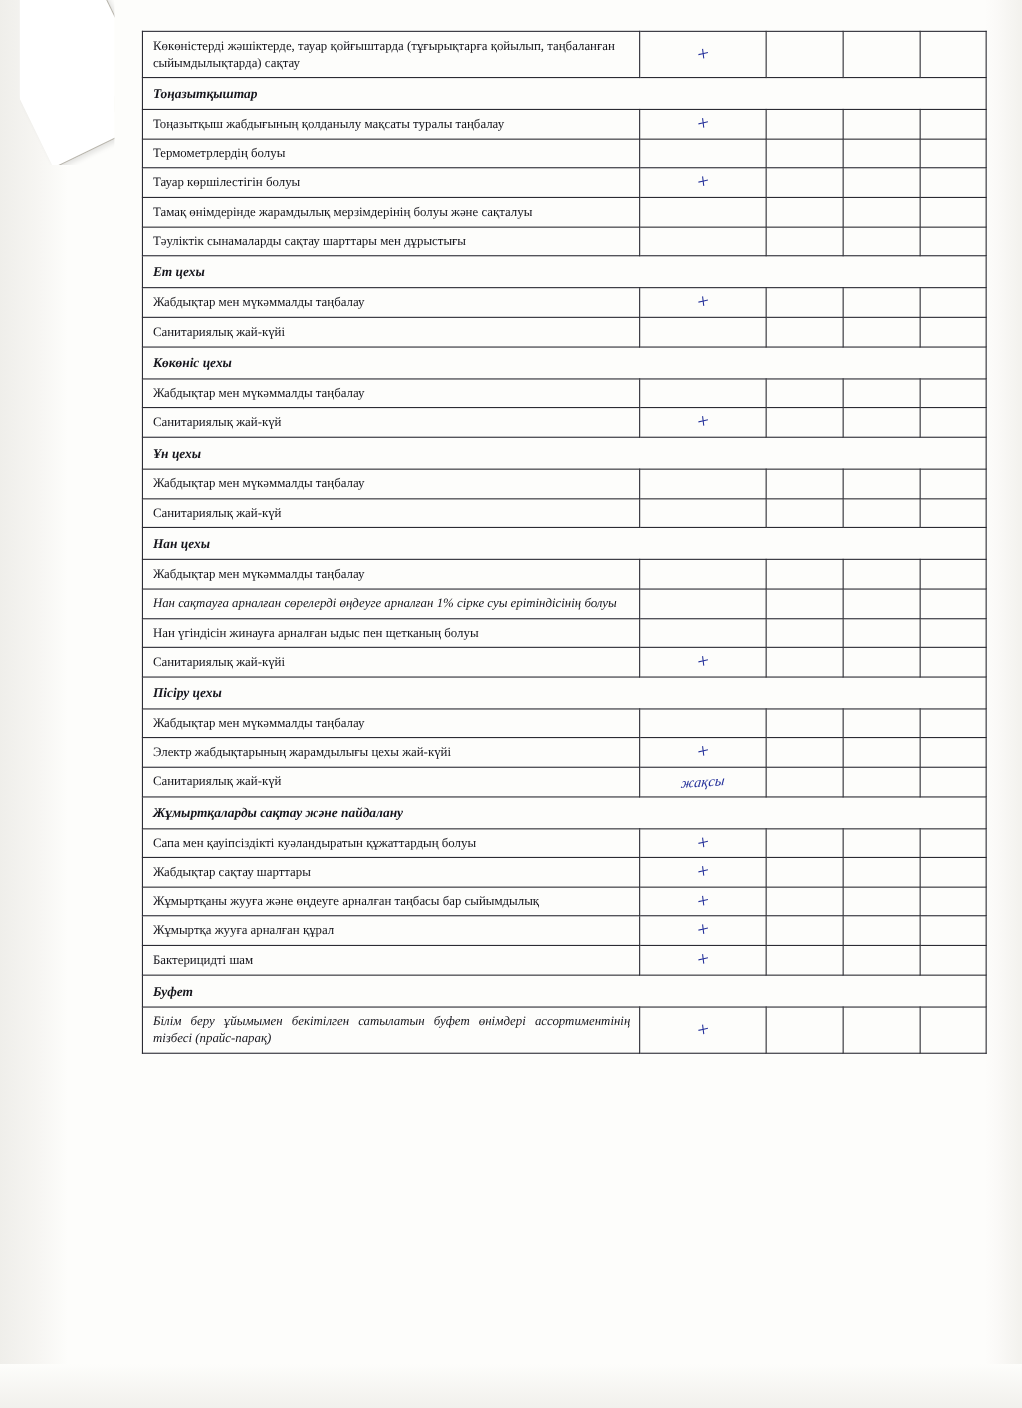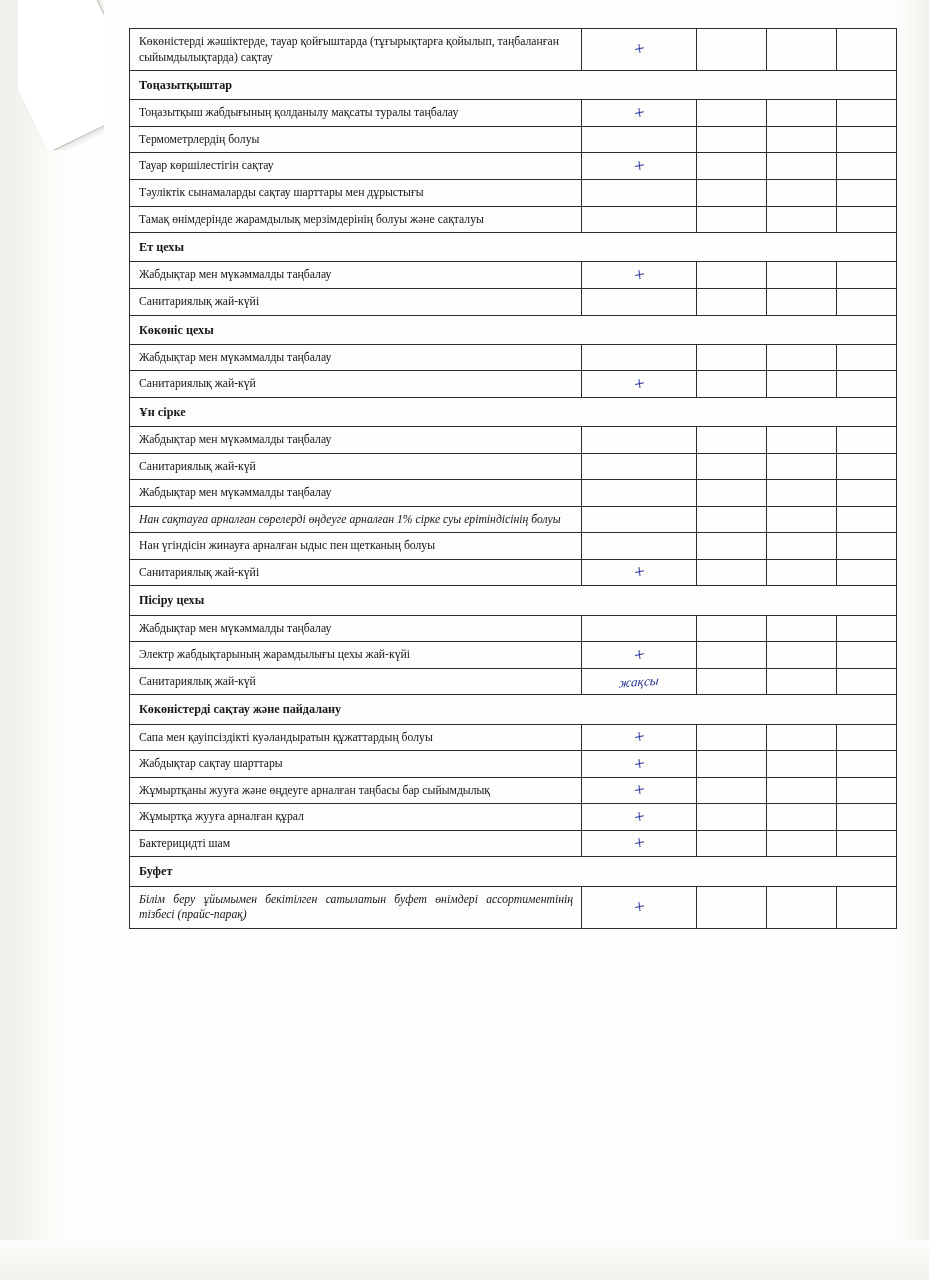--- a/index.html
+++ b/index.html
@@ -95,20 +95,21 @@
   }
   .cell-text.justify {
     text-align: justify;
     text-align-last: left;
     font-style: italic;
   }
   .row-label td.label-cell { }
   .section-row td {
     font-weight: bold;
     font-size: 12.2px;
+    font-style: italic;
   }
   .section-row .cell-text {
     padding: 6px 8px 6px 9px;
   }
   .mark-cell {
     text-align: center;
     position: relative;
   }
   .mark {
     font-family: "Liberation Serif", serif;
@@ -184,45 +185,45 @@
         <td class="label-cell">
           <span class="cell-text">Термометрлердің болуы</span>
         </td>
         <td class="mark-cell"></td>
         <td class="mark-cell"></td>
         <td class="mark-cell"></td>
         <td class="mark-cell"></td>
       </tr>
       <tr class="row-label">
         <td class="label-cell">
-          <span class="cell-text">Тауар көршілестігін сақтау</span>
-        </td>
-        <td class="mark-cell"><span class="mark">+</span></td>
+          <span class="cell-text">Тауар көршілестігін болуы</span>
+        </td>
+        <td class="mark-cell"><span class="mark">+</span></td>
+        <td class="mark-cell"></td>
+        <td class="mark-cell"></td>
+        <td class="mark-cell"></td>
+      </tr>
+      <tr class="row-label">
+        <td class="label-cell">
+          <span class="cell-text">Тамақ өнімдерінде жарамдылық мерзімдерінің болуы және сақталуы</span>
+        </td>
+        <td class="mark-cell"></td>
         <td class="mark-cell"></td>
         <td class="mark-cell"></td>
         <td class="mark-cell"></td>
       </tr>
       <tr class="row-label">
         <td class="label-cell">
           <span class="cell-text">Тәуліктік сынамаларды сақтау шарттары мен дұрыстығы</span>
         </td>
         <td class="mark-cell"></td>
         <td class="mark-cell"></td>
         <td class="mark-cell"></td>
         <td class="mark-cell"></td>
       </tr>
-      <tr class="row-label">
-        <td class="label-cell">
-          <span class="cell-text">Тамақ өнімдерінде жарамдылық мерзімдерінің болуы және сақталуы</span>
-        </td>
-        <td class="mark-cell"></td>
-        <td class="mark-cell"></td>
-        <td class="mark-cell"></td>
-        <td class="mark-cell"></td>
-      </tr>
       <tr class="section-row">
         <td colspan="5">
           <span class="cell-text">Ет цехы</span>
         </td>
       </tr>
       <tr class="row-label">
         <td class="label-cell">
           <span class="cell-text">Жабдықтар мен мүкәммалды таңбалау</span>
         </td>
         <td class="mark-cell"><span class="mark">+</span></td>
@@ -257,41 +258,46 @@
         <td class="label-cell">
           <span class="cell-text">Санитариялық жай-күй</span>
         </td>
         <td class="mark-cell"><span class="mark">+</span></td>
         <td class="mark-cell"></td>
         <td class="mark-cell"></td>
         <td class="mark-cell"></td>
       </tr>
       <tr class="section-row">
         <td colspan="5">
-          <span class="cell-text">Ұн сірке</span>
+          <span class="cell-text">Ұн цехы</span>
         </td>
       </tr>
       <tr class="row-label">
         <td class="label-cell">
           <span class="cell-text">Жабдықтар мен мүкәммалды таңбалау</span>
         </td>
         <td class="mark-cell"></td>
         <td class="mark-cell"></td>
         <td class="mark-cell"></td>
         <td class="mark-cell"></td>
       </tr>
       <tr class="row-label">
         <td class="label-cell">
           <span class="cell-text">Санитариялық жай-күй</span>
         </td>
         <td class="mark-cell"></td>
         <td class="mark-cell"></td>
         <td class="mark-cell"></td>
         <td class="mark-cell"></td>
       </tr>
+      <tr class="section-row">
+        <td colspan="5">
+          <span class="cell-text">Нан цехы</span>
+        </td>
+      </tr>
       <tr class="row-label">
         <td class="label-cell">
           <span class="cell-text">Жабдықтар мен мүкәммалды таңбалау</span>
         </td>
         <td class="mark-cell"></td>
         <td class="mark-cell"></td>
         <td class="mark-cell"></td>
         <td class="mark-cell"></td>
       </tr>
       <tr class="row-label">
@@ -348,21 +354,21 @@
         <td class="label-cell">
           <span class="cell-text">Санитариялық жай-күй</span>
         </td>
         <td class="mark-cell"><span class="mark-word">жақсы</span></td>
         <td class="mark-cell"></td>
         <td class="mark-cell"></td>
         <td class="mark-cell"></td>
       </tr>
       <tr class="section-row">
         <td colspan="5">
-          <span class="cell-text">Көкөністерді сақтау және пайдалану</span>
+          <span class="cell-text">Жұмыртқаларды сақтау және пайдалану</span>
         </td>
       </tr>
       <tr class="row-label">
         <td class="label-cell">
           <span class="cell-text">Сапа мен қауіпсіздікті куәландыратын құжаттардың болуы</span>
         </td>
         <td class="mark-cell"><span class="mark">+</span></td>
         <td class="mark-cell"></td>
         <td class="mark-cell"></td>
         <td class="mark-cell"></td>

